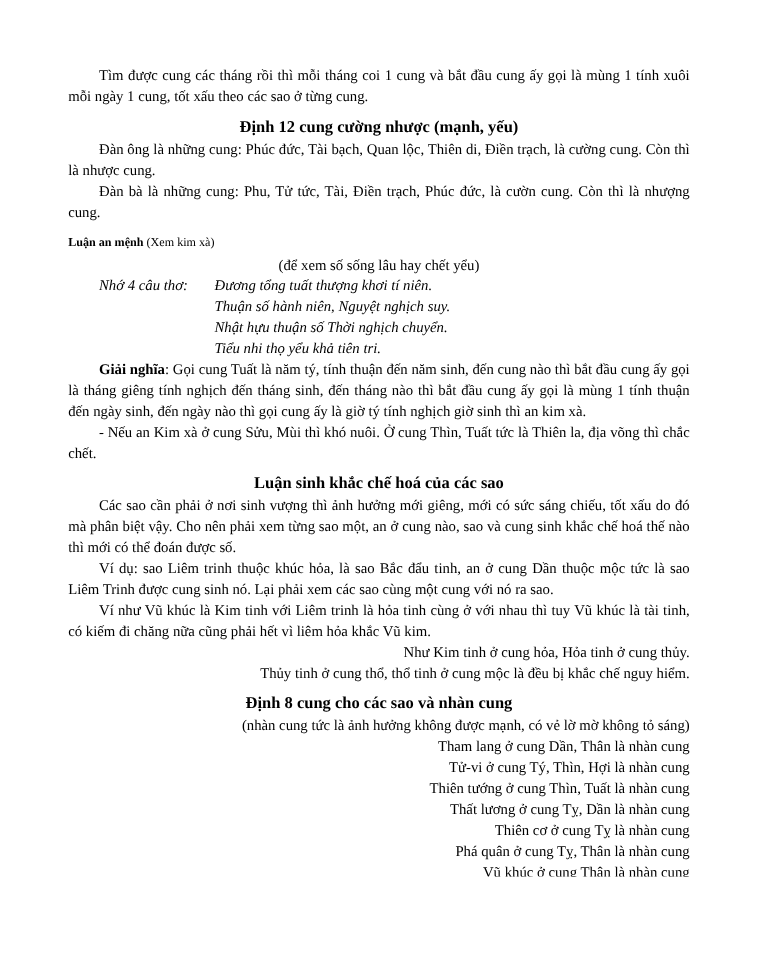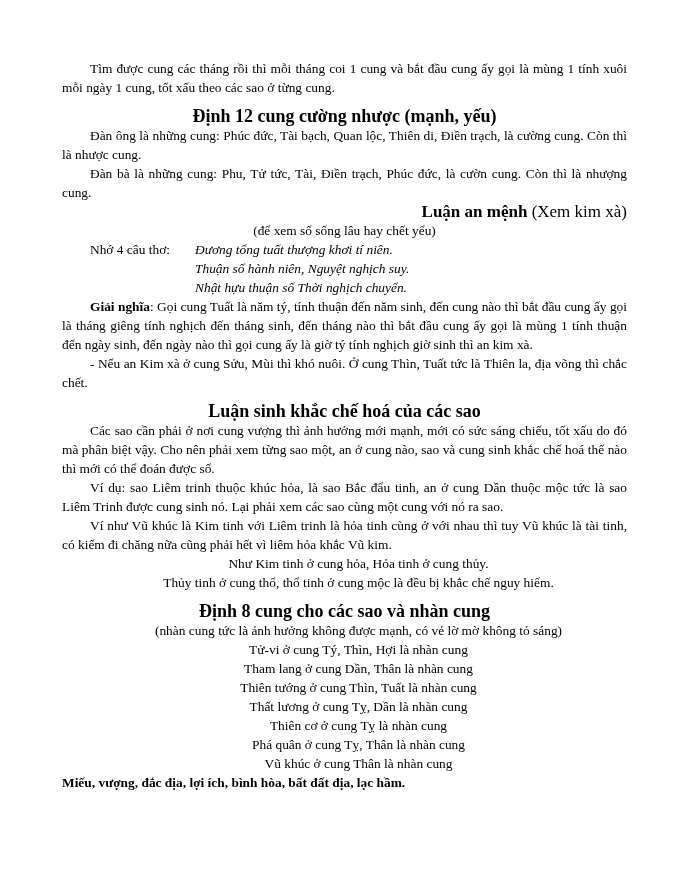--- a/index.html
+++ b/index.html
@@ -20,40 +20,40 @@
     line-height: 19px;
     overflow: hidden;
   }
   .para {
     margin: 0;
     text-align: justify;
   }
   .indent { text-indent: 28px; }
   .heading {
     margin: 10px 0 0 0;
-    font-size: 18px;
+    font-size: 15px;
     font-weight: bold;
     text-align: center;
     line-height: 19px;
   }
   .heading-mixed {
-    margin: 0 0 0 0;
-    font-size: 17px;
+    margin: 10px 0 0 0;
+    font-size: 11px;
     font-weight: normal;
-    text-align: right;
+    text-align: left;
     line-height: 19px;
   }
   .bold { font-weight: bold; }
   .center { margin: 0; text-align: center; }
   .poem { margin: 0; }
   .poem-first { padding-left: 28px; }
-  .poem-label { display: inline-block; width: 105px; }
+  .poem-label { display: inline-block; width: 105px; font-style: italic; }
   .poem-line { font-style: italic; }
   .poem-cont { margin-left: 133px; }
-  .plain-line { margin: 0; padding-left: 28px; text-align: center; }
+  .plain-line { margin: 0; padding-left: 28px; text-align: right; }
   .footer-bold {
     margin: 0;
     text-align: left;
     font-weight: bold;
   }
 </style>
 </head>
 <body>
 
 <div class="page">
@@ -66,36 +66,37 @@
 
   <h2 class="heading-mixed"><span class="bold">Luận an mệnh</span><span> (Xem kim xà)</span></h2>
   <p class="center">(để xem số sống lâu hay chết yểu)</p>
 
   <div class="poem">
     <div class="poem-first">
       <span class="poem-label">Nhớ 4 câu thơ:</span><span class="poem-line">Đương tổng tuất thượng khơi tí niên.</span>
     </div>
     <div class="poem-line poem-cont">Thuận số hành niên, Nguyệt nghịch suy.</div>
     <div class="poem-line poem-cont">Nhật hựu thuận số Thời nghịch chuyển.</div>
+    <div class="poem-line poem-cont">Tiểu nhi  thọ yểu khả tiên tri.</div>
   </div>
 
   <p class="para indent"><span class="bold">Giải nghĩa</span><span>:  Gọi cung Tuất là năm tý, tính thuận đến năm sinh, đến cung nào thì bắt đầu cung ấy gọi là tháng giêng tính nghịch đến tháng sinh, đến tháng nào thì bắt đầu cung ấy gọi là mùng 1 tính thuận đến ngày sinh, đến ngày nào thì gọi cung ấy là giờ tý tính nghịch giờ sinh thì an kim xà.</span></p>
   <p class="para indent">- Nếu an Kim xà ở cung Sửu, Mùi thì khó nuôi. Ở cung Thìn, Tuất tức là Thiên la, địa võng thì chắc chết.</p>
 
   <h2 class="heading">Luận sinh khắc chế hoá của các sao</h2>
-  <p class="para indent">Các sao cần phải ở nơi cung vượng thì ảnh hưởng mới mạnh, mới có sức sáng chiếu, tốt xấu do đó mà phân biệt vậy. Cho nên phải xem từng sao một, an ở cung nào, sao và cung sinh khắc chế hoá thế nào thì mới có thể đoán được số.</p>
+  <p class="para indent">Các sao cần phải ở nơi sinh vượng thì ảnh hưởng mới giêng, mới có sức sáng chiếu, tốt xấu do đó mà phân biệt vậy. Cho nên phải xem từng sao một, an ở cung nào, sao và cung sinh khắc chế hoá thế nào thì mới có thể đoán được số.</p>
   <p class="para indent">Ví dụ: sao Liêm trinh thuộc khúc hỏa, là sao Bắc đẩu tinh, an ở cung Dần thuộc mộc tức là sao Liêm Trinh được cung sinh nó. Lại phải xem các sao cùng một cung với nó ra sao.</p>
   <p class="para indent">Ví như Vũ khúc là Kim tinh với Liêm trinh là hỏa tinh cùng ở với nhau thì tuy Vũ khúc là tài tinh, có kiếm đi chăng nữa cũng phải hết vì liêm hỏa khắc Vũ kim.</p>
   <p class="plain-line">Như Kim tinh ở cung hỏa, Hỏa tinh ở cung thủy.</p>
   <p class="plain-line">Thủy tinh ở cung thổ, thổ tinh ở cung mộc là đều bị khắc chế nguy hiểm.</p>
 
   <h2 class="heading">Định 8 cung cho các sao và nhàn cung</h2>
   <p class="plain-line">(nhàn cung tức là ảnh hưởng không được mạnh, có vẻ lờ mờ không tỏ sáng)</p>
+  <p class="plain-line">Tham lang ở cung Dần, Thân là nhàn cung</p>
   <p class="plain-line">Tử-vi ở cung Tý, Thìn, Hợi là nhàn cung</p>
-  <p class="plain-line">Tham lang ở cung Dần, Thân là nhàn cung</p>
   <p class="plain-line">Thiên tướng ở cung Thìn, Tuất là nhàn cung</p>
   <p class="plain-line">Thất lương ở cung Tỵ, Dần là nhàn cung</p>
   <p class="plain-line">Thiên cơ ở cung Tỵ là nhàn cung</p>
   <p class="plain-line">Phá quân ở cung Tỵ, Thân là nhàn cung</p>
   <p class="plain-line">Vũ khúc ở cung Thân là nhàn cung</p>
 
   <p class="footer-bold">Miếu, vượng, đắc địa, lợi ích, bình hòa, bất đất địa, lạc hầm.</p>
 
 </div>
 

